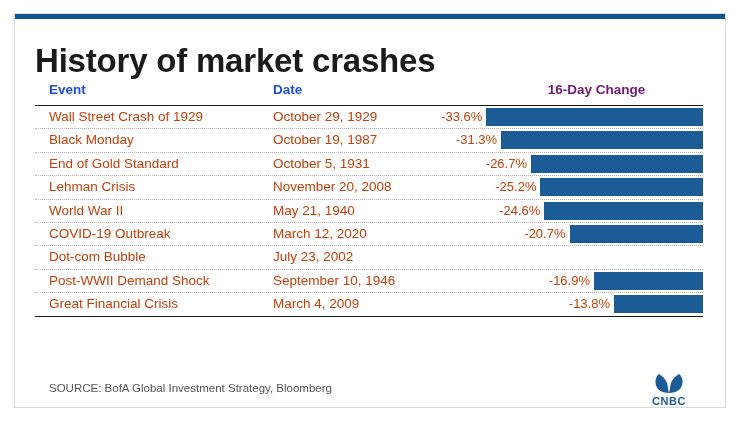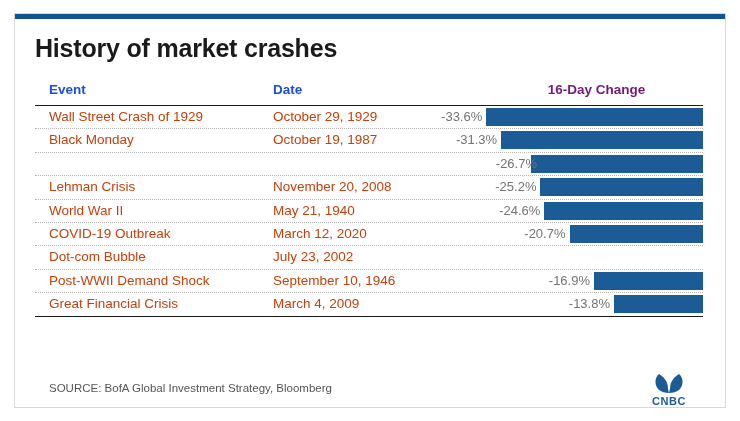--- a/index.html
+++ b/index.html
@@ -34,22 +34,22 @@
     position: absolute;
     left: 0;
     top: 0;
     width: 100%;
     height: 5px;
     background: #12548f;
   }
   #title {
     position: absolute;
     left: 20px;
-    top: 20px;
-    font-size: 25px;
+    top: 28px;
+    font-size: 33px;
     font-weight: bold;
     color: #1a1a1a;
     letter-spacing: -0.2px;
   }
   #header-row {
     position: absolute;
     left: 20px;
     top: 68px;
     width: 668px;
     height: 24px;
@@ -120,21 +120,21 @@
     position: absolute;
     right: 0;
     top: 2px;
     height: 18px;
     background: #1b5c96;
   }
   .bar-label {
     position: absolute;
     top: 3px;
     font-size: 13px;
-    color: #737373;
+    color: #c2410c;
     text-align: right;
     white-space: nowrap;
   }
   #source {
     position: absolute;
     left: 34px;
     top: 368px;
     font-size: 11.5px;
     color: #555555;
   }
@@ -187,23 +187,25 @@
         </div>
         <div class="row">
           <div class="cell event">Black Monday</div>
           <div class="cell date">October 19, 1987</div>
           <div class="bar-zone">
             <div class="bar" style="width: 201.885px; background: rgb(27, 92, 150);"></div>
             <div class="bar-label" style="right: 205.885px;">-31.3%</div>
           </div>
         </div>
         <div class="row">
+          <div class="cell event">End of Gold Standard</div>
+          <div class="cell date">October 5, 1931</div>
           <div class="bar-zone">
             <div class="bar" style="width: 172.215px; background: rgb(27, 92, 150);"></div>
-            <div class="bar-label" style="right: 166px;">-26.7%</div>
+            <div class="bar-label" style="right: 176px;">-26.7%</div>
           </div>
         </div>
         <div class="row">
           <div class="cell event">Lehman Crisis</div>
           <div class="cell date">November 20, 2008</div>
           <div class="bar-zone">
             <div class="bar" style="width: 162.54px; background: rgb(27, 92, 150);"></div>
             <div class="bar-label" style="right: 166.54px;">-25.2%</div>
           </div>
         </div>

